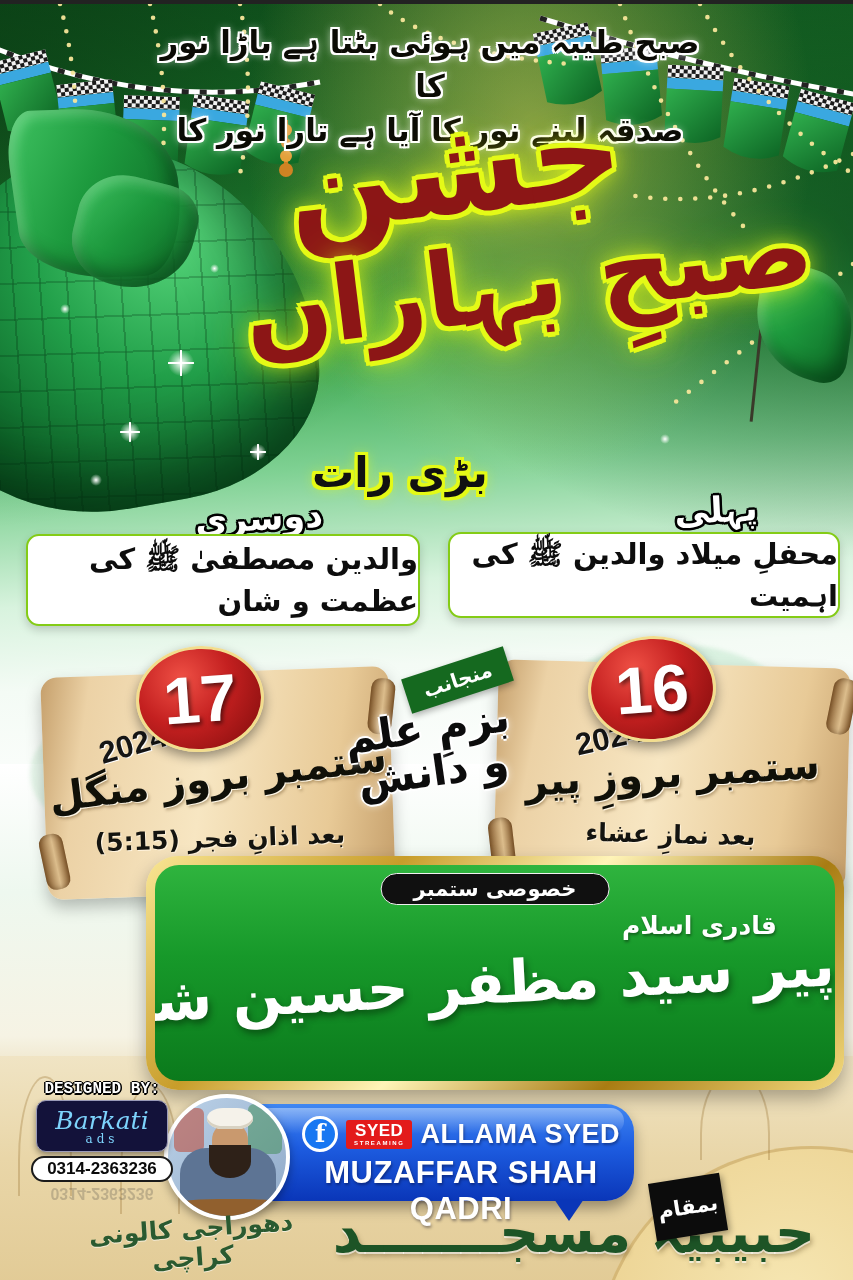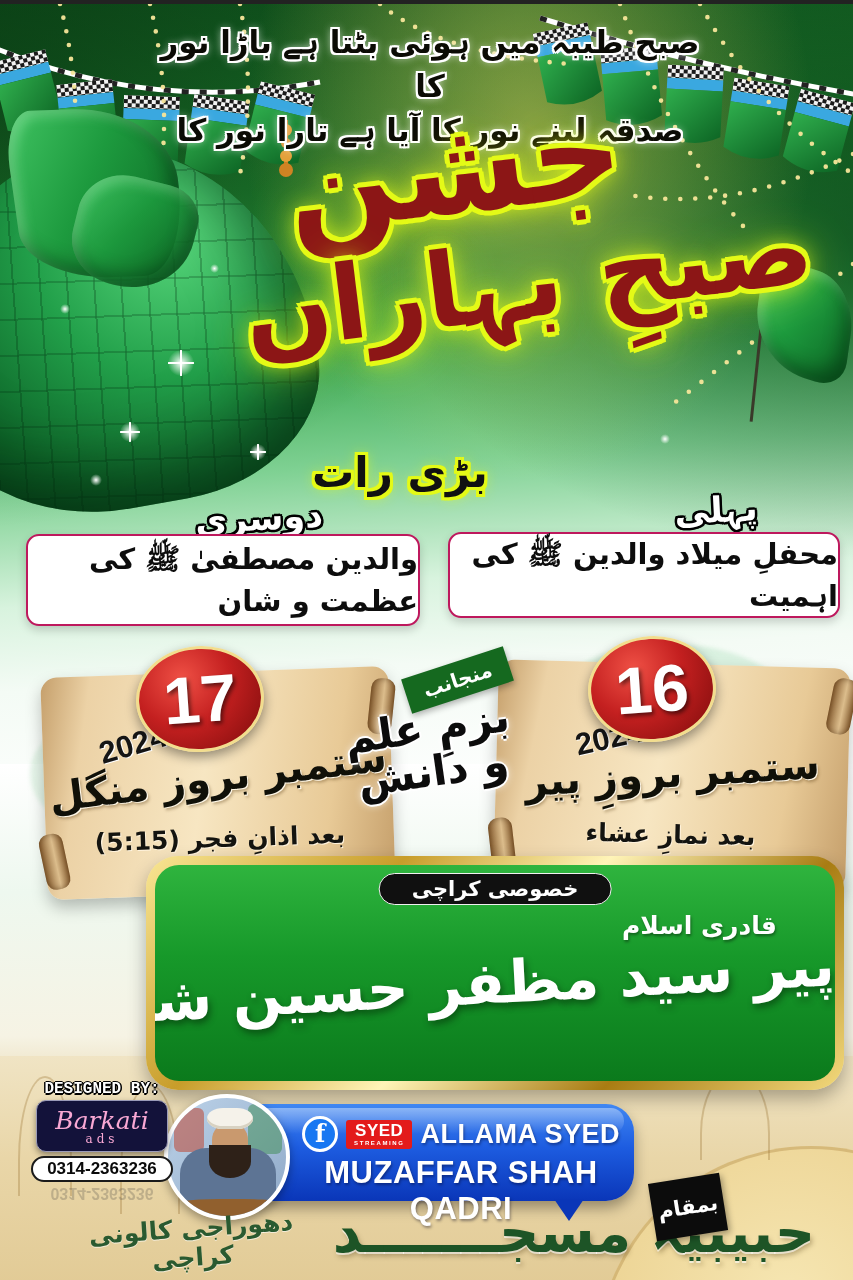--- a/index.html
+++ b/index.html
@@ -69,21 +69,21 @@
   .title .t2{display:block;font-size:103px;margin-top:14px;}
   .subtitle{position:absolute;left:225px;top:444px;width:350px;text-align:center;
     color:#111;font-size:42px;font-weight:bold;
     text-shadow:-3px 0 0 #e4fa17,3px 0 0 #e4fa17,0 -3px 0 #e4fa17,0 3px 0 #e4fa17,
       -3px -3px 0 #e4fa17,3px 3px 0 #e4fa17,-3px 3px 0 #e4fa17,3px -3px 0 #e4fa17,0 0 14px rgba(228,250,23,.9);}
 
   
   .sess-label{position:absolute;color:#fff;font-size:35px;font-weight:bold;transform:rotate(-3deg);
     text-shadow:-2.5px 0 0 #000,2.5px 0 0 #000,0 -2.5px 0 #000,0 2.5px 0 #000,
       -2px -2px 0 #000,2px 2px 0 #000,-2px 2px 0 #000,2px -2px 0 #000;}
-  .sess-box{position:absolute;background:#fff;border:2px solid #be185d;border-radius:13px;
+  .sess-box{position:absolute;background:#fff;border:2px solid #84cc16;border-radius:13px;
     display:flex;align-items:center;justify-content:center;color:#0d0d0d;
     font-size:29px;font-weight:bold;box-shadow:0 4px 10px rgba(0,0,0,.18);}
 
   
   .scroll{position:absolute;background:linear-gradient(100deg,#c59f6b 0%,#ecd2a6 13%,#f7e6c2 46%,#e8ca97 80%,#c59f6b 100%);
     border-radius:16px;box-shadow:0 8px 16px rgba(0,0,0,.25);}
   .curl{position:absolute;width:24px;height:56px;border-radius:10px;
     background:linear-gradient(90deg,#8a6133,#dcbd8c 55%,#8a6133);box-shadow:inset 0 0 6px rgba(60,30,0,.5);}
   .daynum{position:absolute;width:128px;height:106px;border-radius:50%;z-index:5;
     background:radial-gradient(circle at 36% 28%, #ef5045 0%, #c42020 45%, #7c0b0b 100%);
@@ -116,21 +116,21 @@
     text-shadow:1px 2px 3px rgba(0,0,0,.4);}
   .sp-name{position:absolute;top:84px;left:0;width:100%;text-align:center;color:#fff;font-size:58px;
     font-weight:bold;white-space:nowrap;transform:rotate(-3deg);
     text-shadow:2px 4px 7px rgba(0,20,0,.45);}
 
   
   .designed{position:absolute;left:24px;top:1076px;width:156px;text-align:center;z-index:6;}
   .dz-head{font-family:Liberation Mono, monospace;font-size:16px;font-weight:bold;color:#fff;
     text-shadow:-1.5px 0 0 #000,1.5px 0 0 #000,0 -1.5px 0 #000,0 1.5px 0 #000,1px 1px 0 #000;}
   .dz-box{margin:2px auto 0;width:132px;height:52px;background:#13123a;border-radius:10px;border:1px solid #9a9ab8;
-    box-shadow:0 3px 6px rgba(0,0,0,.4);color:#f9a8d4;display:flex;flex-direction:column;align-items:center;justify-content:center;}
+    box-shadow:0 3px 6px rgba(0,0,0,.4);color:#7dd3fc;display:flex;flex-direction:column;align-items:center;justify-content:center;}
   .dz-brand{font-family:"DejaVu Serif",serif;font-style:italic;font-size:25px;line-height:1;}
   .dz-sub{font-family:"DejaVu Serif",serif;font-size:12px;letter-spacing:4px;line-height:1;}
   .dz-phone{margin:4px auto 0;width:142px;background:#fff;border:2px solid #1a1a1a;border-radius:14px;
     font-family:"Liberation Sans",sans-serif;font-size:17px;font-weight:bold;color:#0a0a0a;padding:1px 0;}
   .dz-reflect{margin:2px auto 0;width:142px;font-family:"Liberation Sans",sans-serif;font-size:16px;font-weight:bold;
     color:#55504a;transform:scaleY(-1);opacity:.28;}
 
   
   .live-bar{position:absolute;left:206px;top:1100px;width:428px;height:97px;border-radius:28px;z-index:5;
     background:linear-gradient(180deg,#4087f2 0%,#1d5ce0 45%,#0a36b8 100%);
@@ -303,21 +303,21 @@
   <div class="daynum" style="left:136px;top:642px;">
     <span>17</span>
   </div>
 
   <div class="org-tag urdu">منجانب</div>
   <div class="org-name urdu">بزمِ علم
 و دانش</div>
 
   <div class="frame">
     <div class="frame-in">
-      <div class="kp urdu">خصوصی کراچی</div>
+      <div class="kp urdu">خصوصی ستمبر</div>
       <div class="honor urdu">قادری اسلام</div>
       <div class="sp-name urdu">پیر سید مظفر حسین شاہ قادری</div>
     </div>
   </div>
 
   <div class="designed">
     <div class="dz-head">DESIGNED BY:</div>
     <div class="dz-box">
       <div class="dz-brand">Barkati</div>
       <div class="dz-sub">ads</div>

